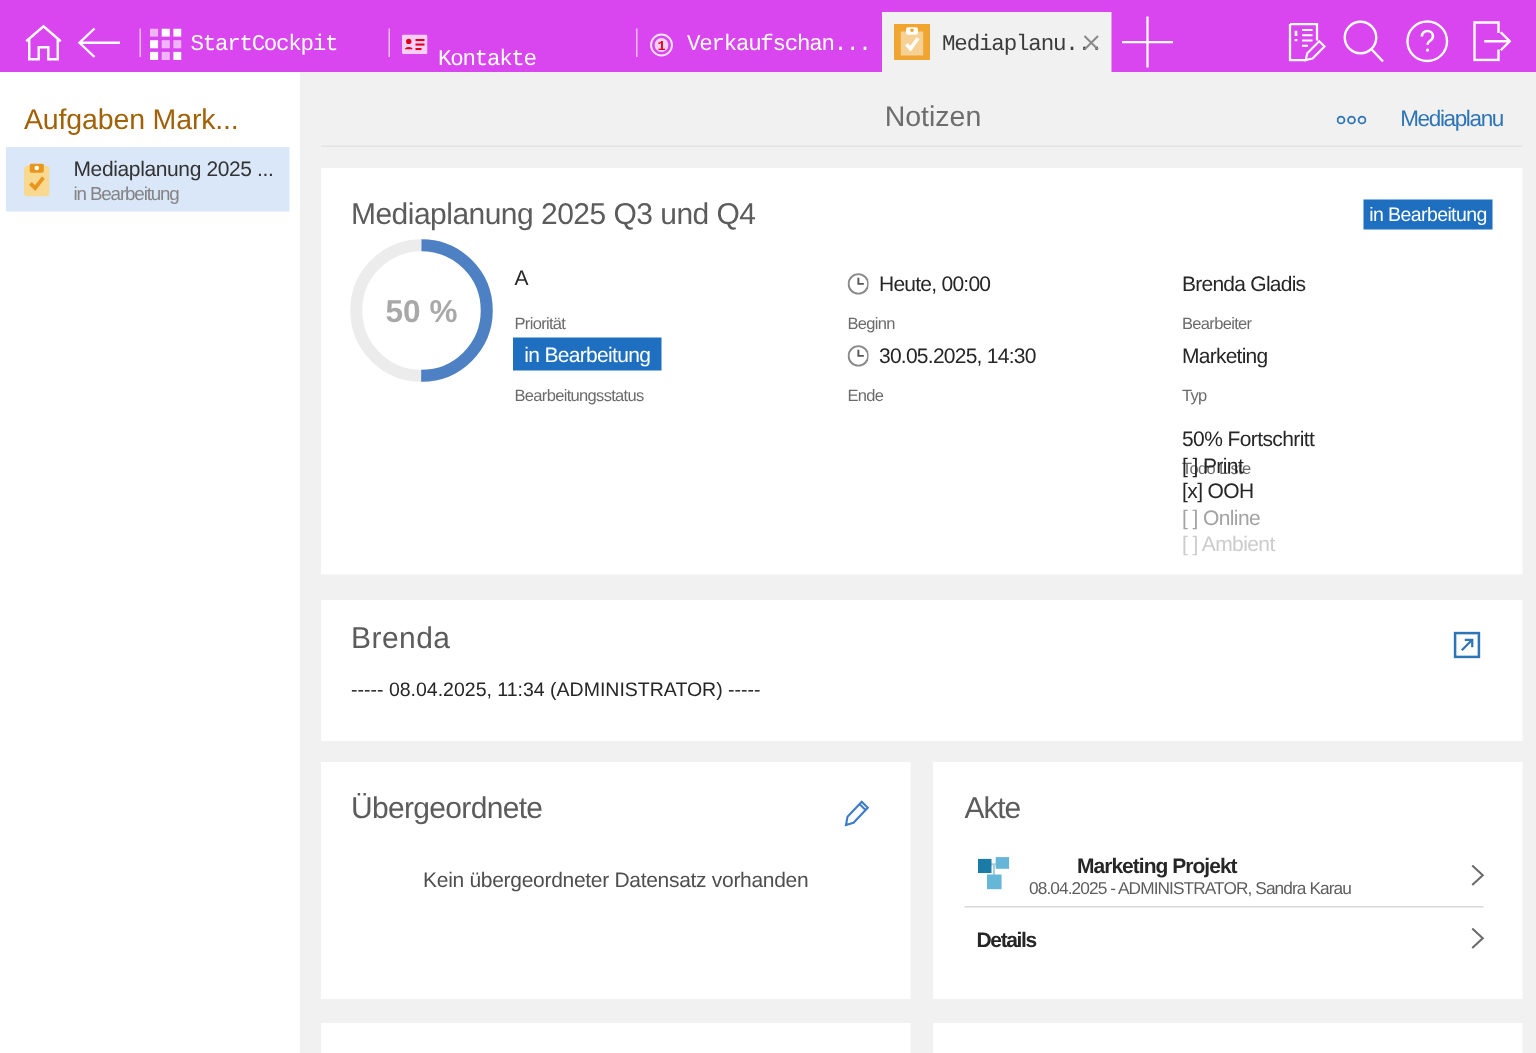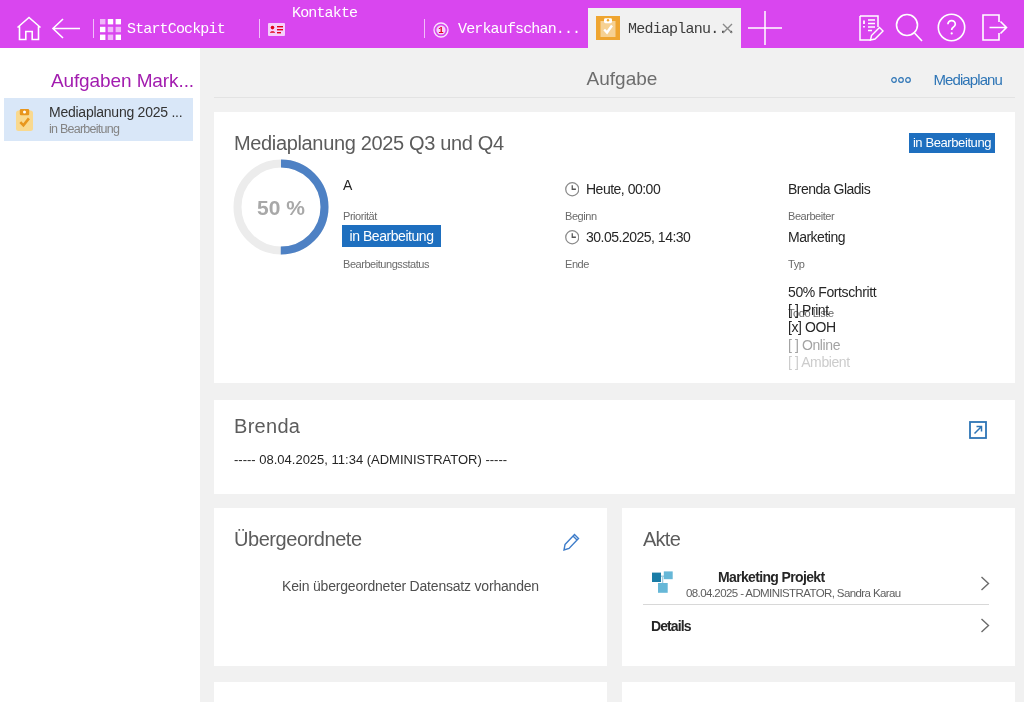--- a/index.html
+++ b/index.html
@@ -5,21 +5,21 @@
   html,body{margin:0;padding:0;}
   body{width:1024px;height:702px;overflow:hidden;background:#f1f1f1;
        font-family:"Liberation Sans",sans-serif;position:relative;}
   .abs{position:absolute;}
   
   #topbar{left:0;top:0;width:1024px;height:48px;background:#d946ef;font-family:Liberation Mono, monospace;}
   .navtxt{color:#fff;font-size:15px;letter-spacing:-0.85px;}
   .navdiv{width:1px;background:rgba(255,255,255,.65);top:19px;height:19px;}
   
   #sidebar{left:0;top:48px;width:200px;height:654px;background:#ffffff;}
-  #sbhead{left:0;top:70px;width:194px;text-align:right;font-size:19px;color:#a21caf;letter-spacing:-0.1px;}
+  #sbhead{left:0;top:70px;width:194px;text-align:left;font-size:19px;color:#a16207;letter-spacing:-0.1px;padding-left:16px;}
   #sbitem{left:4px;top:98px;width:189px;height:43px;background:#d9e7f8;}
   
   #hdrtitle{left:222px;top:68px;width:800px;text-align:center;font-size:19px;color:#6d6d6d;letter-spacing:0px;}
   #bearb{top:71px;right:22px;font-size:15px;color:#2e75b6;letter-spacing:-0.9px;}
   #hdrline{left:214px;top:97px;width:801px;height:1px;background:#e3e3e3;}
   .card{background:#fff;}
   #card1{left:214px;top:112px;width:801px;height:271px;}
   #card2{left:214px;top:400px;width:801px;height:94px;}
   #card3{left:214px;top:508px;width:393px;height:158px;}
   #card4{left:622px;top:508px;width:393px;height:158px;}
@@ -61,21 +61,21 @@
   <div class="abs navdiv" style="left:259px"></div>
 
   <svg class="abs" style="left:268px;top:23px" width="17" height="13" viewBox="0 0 17 13">
     <rect x="0" y="0" width="17" height="13" rx="1" fill="#fff" opacity=".75"></rect>
     <circle cx="4.5" cy="4.6" r="1.8" fill="#e1001a"></circle>
     <path d="M2 9.8 C2 7.8 7 7.8 7 9.8 Z" fill="#e1001a"></path>
     <rect x="9" y="3" width="6" height="1.4" fill="#e1001a"></rect>
     <rect x="9" y="6" width="6" height="1.4" fill="#e1001a"></rect>
     <rect x="9" y="9" width="4" height="1.4" fill="#e1001a"></rect>
   </svg>
-  <div class="abs navtxt" style="left:292px;top:5px">Kontakte</div>
+  <div class="abs navtxt" style="left:292px;top:31px">Kontakte</div>
   <div class="abs navdiv" style="left:424px"></div>
 
   <svg class="abs" style="left:433px;top:22px" width="16" height="16" viewBox="0 0 16 16">
     <circle cx="8" cy="8" r="7" fill="none" stroke="#fff" stroke-width="1.3" opacity=".85"></circle>
     <circle cx="8" cy="8" r="4.6" fill="#fff" opacity=".75"></circle>
     <text x="8" y="11.2" font-size="9" font-weight="bold" fill="#e1001a" text-anchor="middle">1</text>
   </svg>
   <div class="abs navtxt" style="left:458px;top:21px">Verkaufschan...</div>
 
   <div class="abs" style="left:588px;top:8px;width:153px;height:40px;background:#f1f1f1;"></div>
@@ -127,21 +127,21 @@
 
 <svg class="abs" style="left:16px;top:109px" width="17" height="22" viewBox="0 0 17 22">
   <rect x="0" y="1.5" width="17" height="20.5" rx="2.5" fill="#f9d98f"></rect>
   <rect x="3.8" y="0" width="9.4" height="6.2" rx="1.2" fill="#e8961e"></rect>
   <circle cx="8.5" cy="3" r="1.5" fill="#fff"></circle>
   <path d="M4.3 13.2 L7.4 16.4 L12.9 9.4" fill="none" stroke="#e8961e" stroke-width="2.6"></path>
 </svg>
 <div class="abs" style="left:49px;top:103.5px;font-size:14px;color:#333;letter-spacing:-0.25px;">Mediaplanung 2025 ...</div>
 <div class="abs" style="left:49px;top:122px;font-size:12.5px;color:#848484;letter-spacing:-0.75px;">in Bearbeitung</div>
 
-<div id="hdrtitle" class="abs">Aufgabe</div>
+<div id="hdrtitle" class="abs">Notizen</div>
 <svg class="abs" style="left:891px;top:76px" width="20" height="8" viewBox="0 0 20 8">
   <circle cx="3" cy="4" r="2.3" fill="none" stroke="#2e75b6" stroke-width="1.2"></circle>
   <circle cx="10" cy="4" r="2.3" fill="none" stroke="#2e75b6" stroke-width="1.2"></circle>
   <circle cx="17" cy="4" r="2.3" fill="none" stroke="#2e75b6" stroke-width="1.2"></circle>
 </svg>
 <div id="bearb" class="abs">Mediaplanu</div>
 <div id="hdrline" class="abs"></div>
 
 <div id="card1" class="abs card"></div>
 <div class="abs cardtitle" style="left:234px;top:132px;letter-spacing:-0.35px;">Mediaplanung 2025 Q3 und Q4</div>

